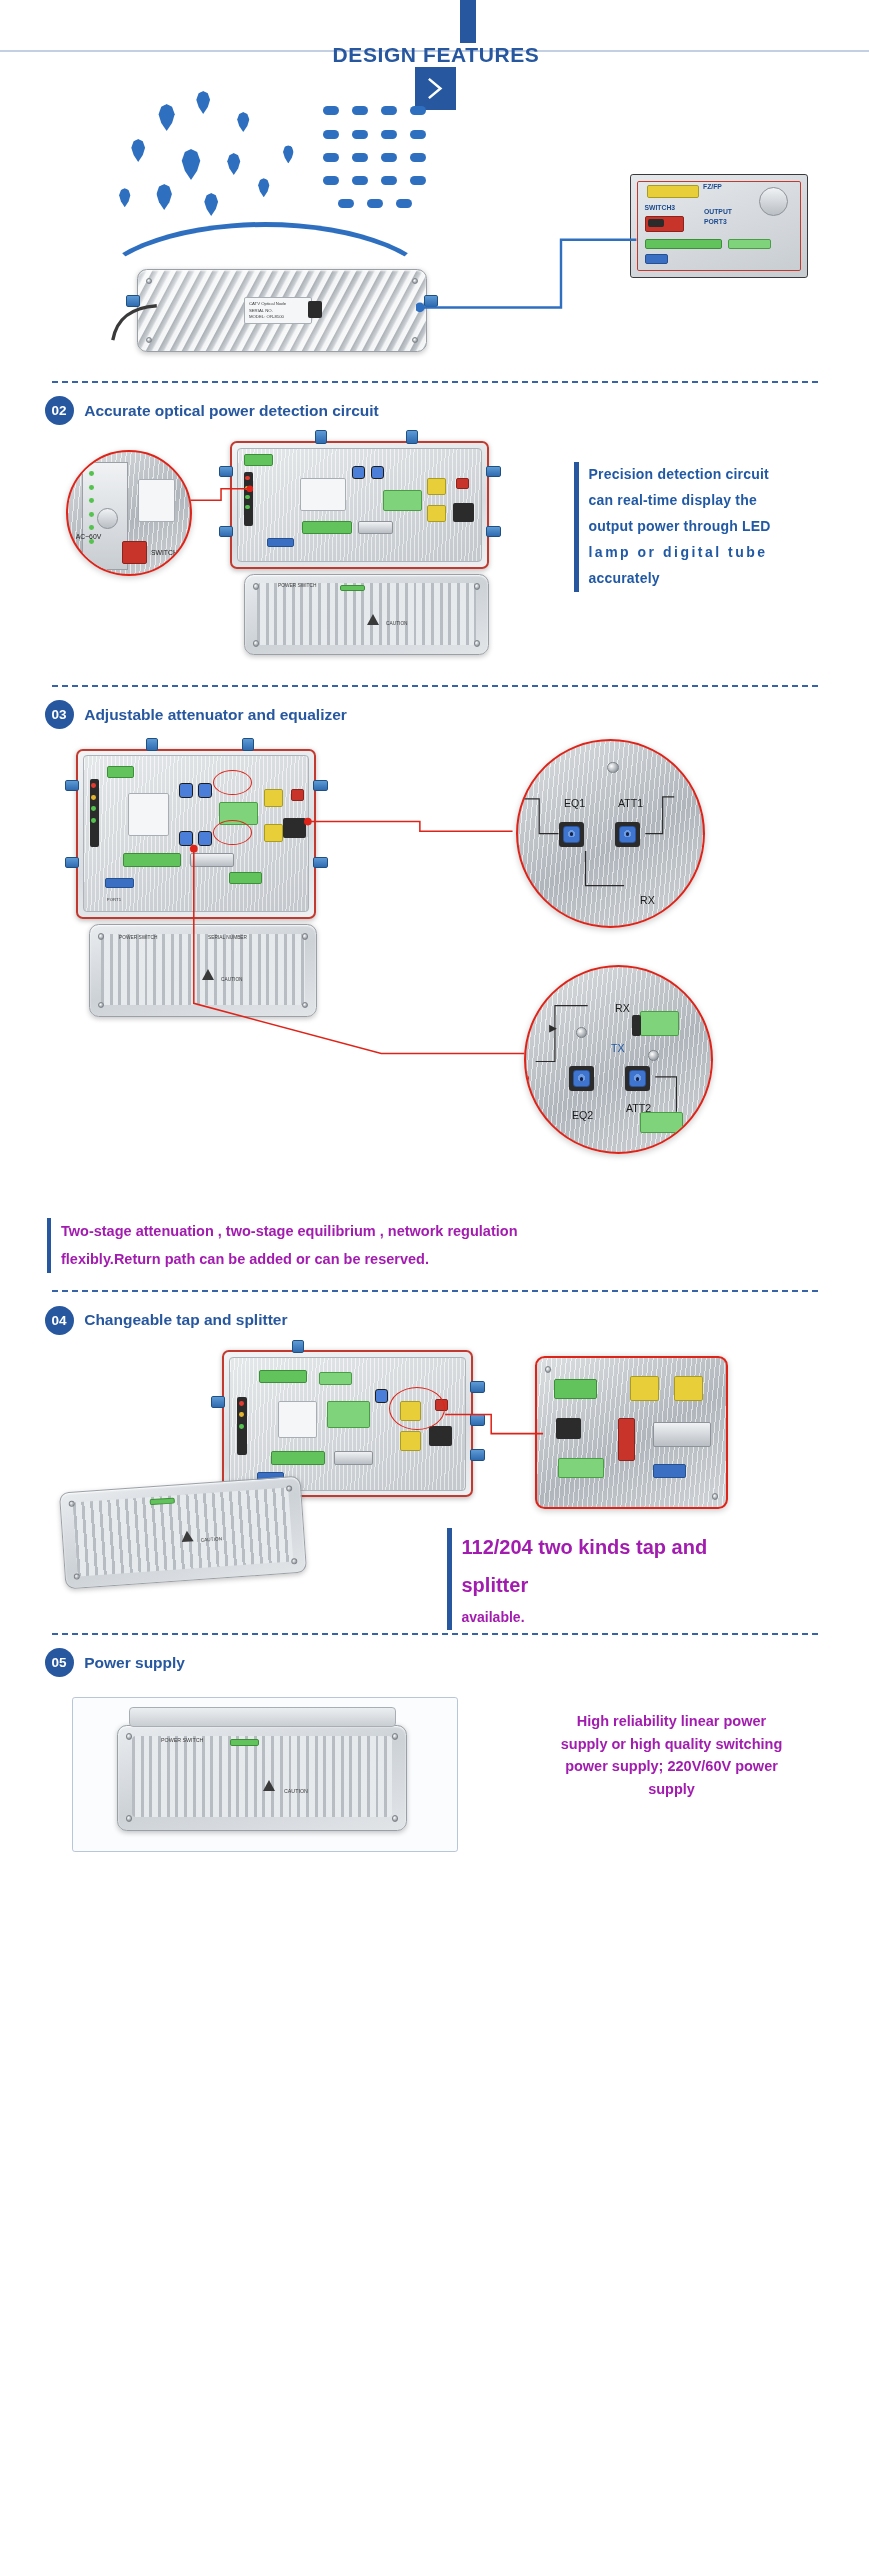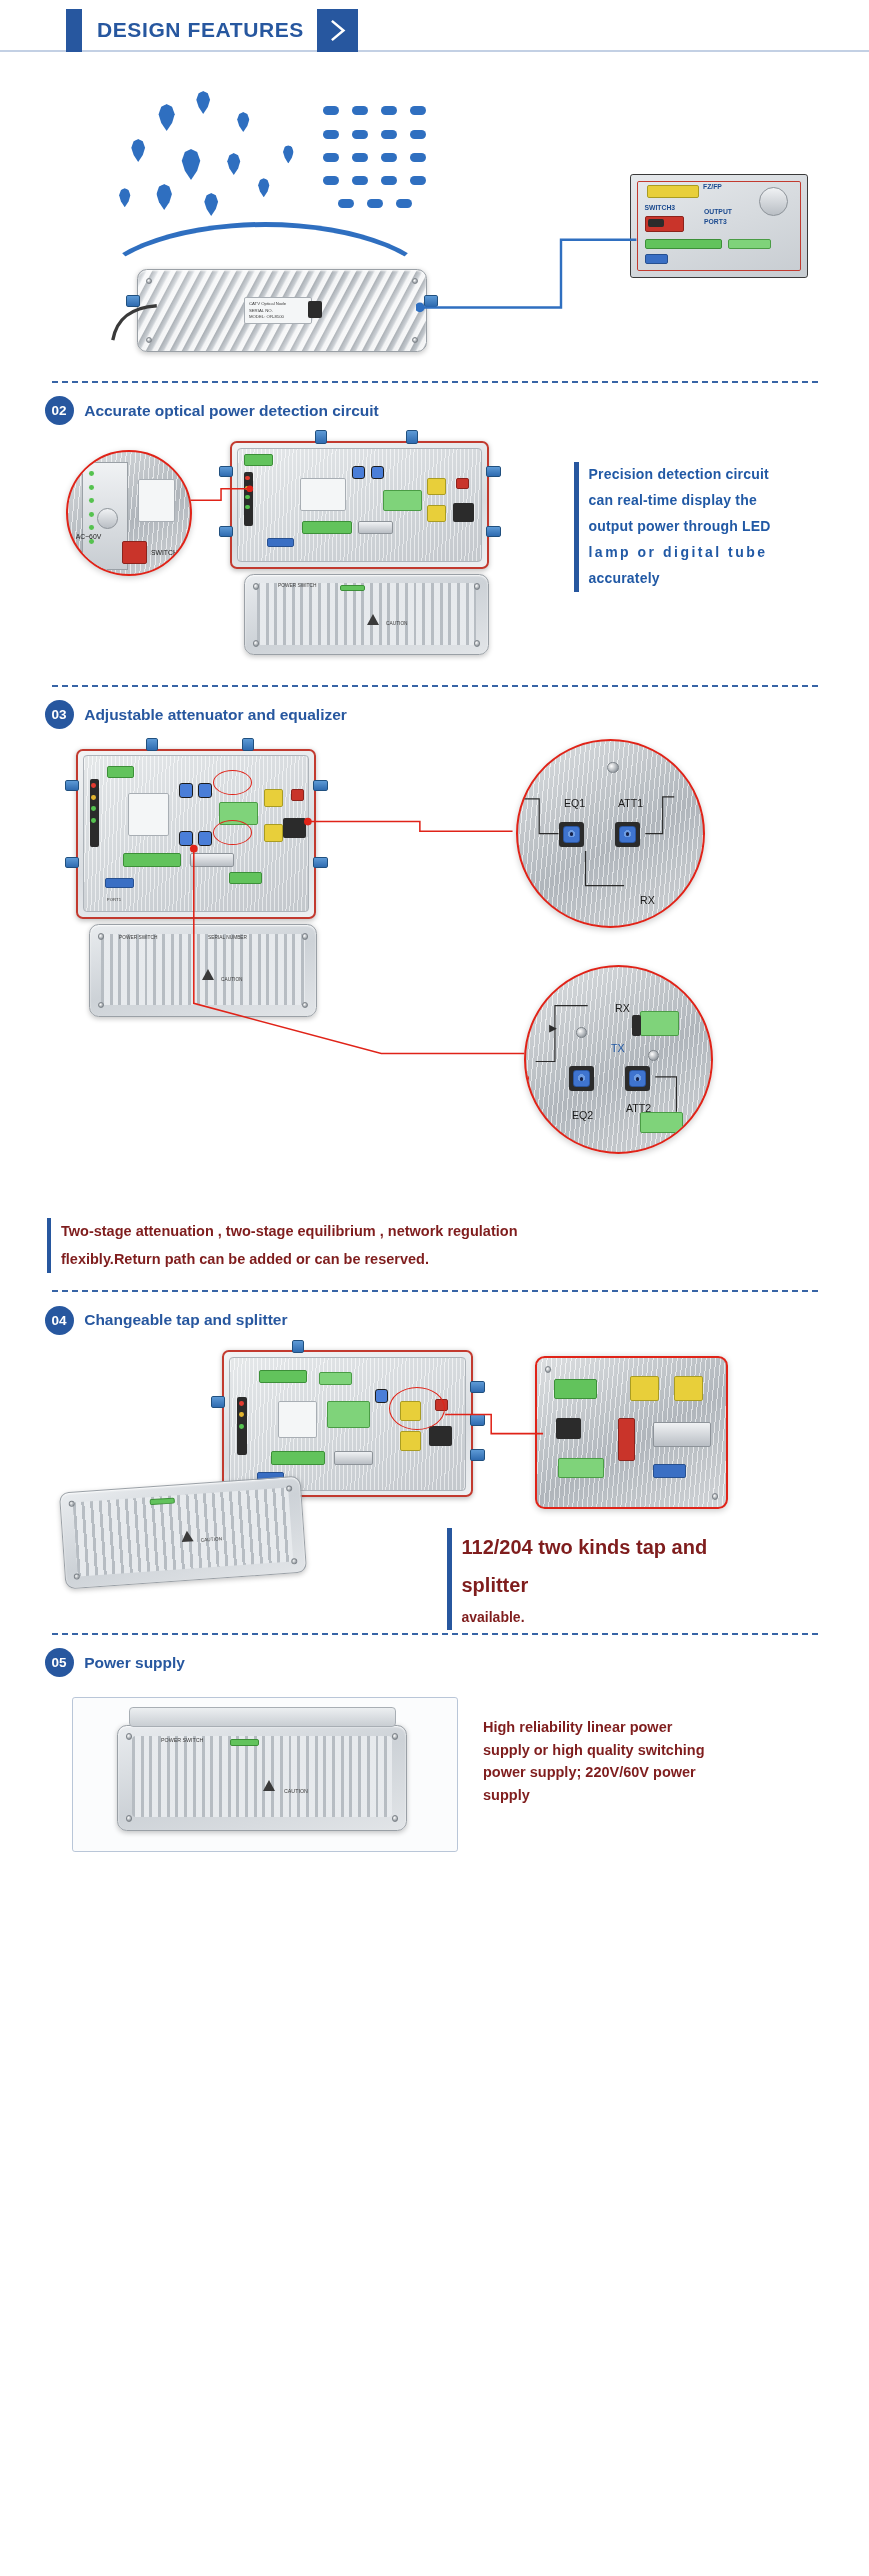--- a/index.html
+++ b/index.html
@@ -10,20 +10,21 @@
   }
   body { width: 870px; height: 2576px; position: relative; overflow: hidden; }
 
   
   .page-header {
     position: relative;
     height: 60px;
     margin: 0 0 0 0;
     display: flex;
     align-items: center;
+    flex-direction: column;
   }
   .hdr-bar-left {
     width: 15.5px; height: 43px; background: #27579f; margin-left: 66px; flex: 0 0 auto;
   }
   .hdr-title {
     font-size: 21px; font-weight: bold; color: #27579f;
     letter-spacing: 0.6px; padding: 0 13.5px 0 15.5px; white-space: nowrap;
   }
   .hdr-chev {
     width: 41px; height: 43px; background: #27579f;
@@ -47,21 +48,21 @@
   .divider {
     height: 0; border-top: 2.9px dashed #27579f; opacity: .92;
     margin: 9.7px 19.3px 0 19.3px;
   }
 
   
   .note { display: flex; gap: 9.7px; align-items: stretch; }
   .note-bar { width: 4.8px; background: #27579f; flex: 0 0 auto; }
   .note-text { color: #2159a5; font-size: 14px; line-height: 1.85; font-weight: bold; }
   .note-text.thin { font-weight: bold; letter-spacing: 0.2px; }
-  .note-wide { font-weight: bold; font-size: 14.5px; line-height: 1.9; color: #7f1d1d; }
+  .note-wide { font-weight: bold; font-size: 14.5px; line-height: 1.9; color: #a21caf; }
 
   
   .stage { position: relative; }
 
   
   .housing {
     position: relative; border-radius: 9.7px;
     background:
       repeating-linear-gradient(118deg,
         rgba(255,255,255,.85) 0px, rgba(255,255,255,.85) 1.9px,
@@ -567,21 +568,21 @@
         <div class="screw" style="left:7.7px; top:7.7px;"></div>
         <div class="screw" style="right:7.7px; top:7.7px;"></div>
         <div class="screw" style="left:7.7px; bottom:7.7px;"></div>
         <div class="screw" style="right:7.7px; bottom:7.7px;"></div>
       </div>
 
       <div style="position:absolute; left:56px; top:9.7px; width:267px; height:19.3px;
                   background:linear-gradient(#eceff1,#c9ced3); border:1px solid #a8aeb4; border-radius:3.9px;"></div>
     </div>
 
-    <div style="position:absolute; left:450px; top:35px; width:377px;">
+    <div style="position:absolute; left:450px; top:29px; width:377px;text-align:center;">
       <div class="note-wide" style="font-size:14.5px; line-height:1.55;">High reliability linear power</div>
       <div class="note-wide" style="font-size:14.5px; line-height:1.55;">supply or high quality switching</div>
       <div class="note-wide" style="font-size:14.5px; line-height:1.55;">power supply; 220V/60V power</div>
       <div class="note-wide" style="font-size:14.5px; line-height:1.55;">supply</div>
     </div>
   </div>
 </div>
 
 
 </body></html>

